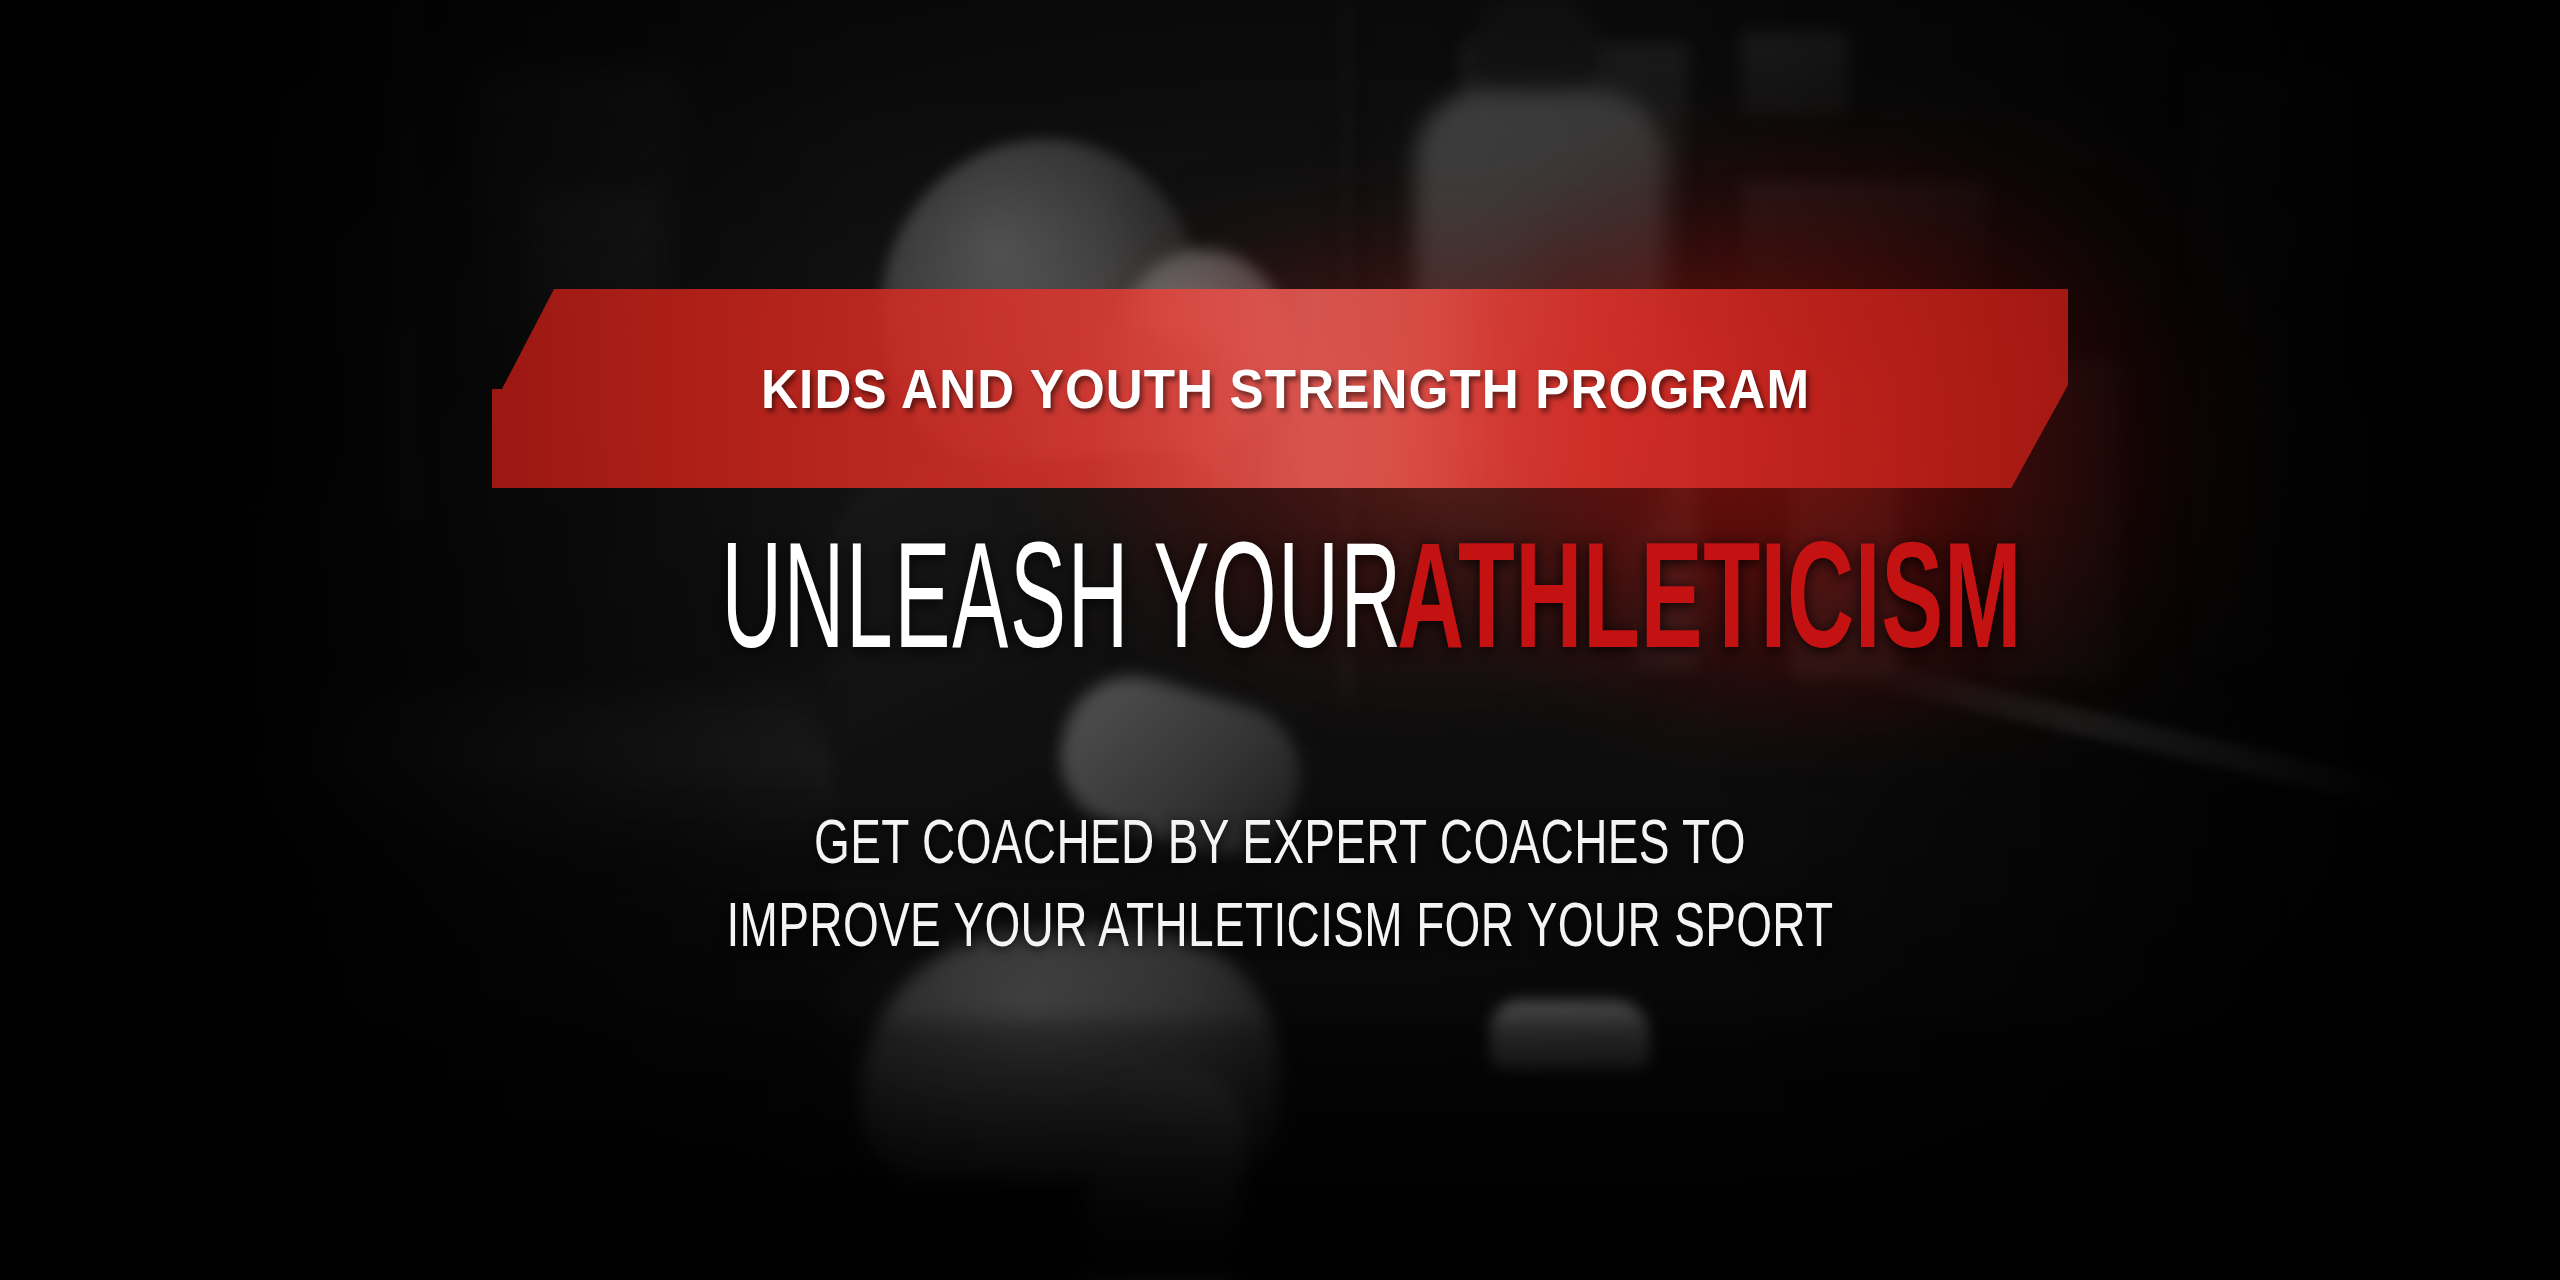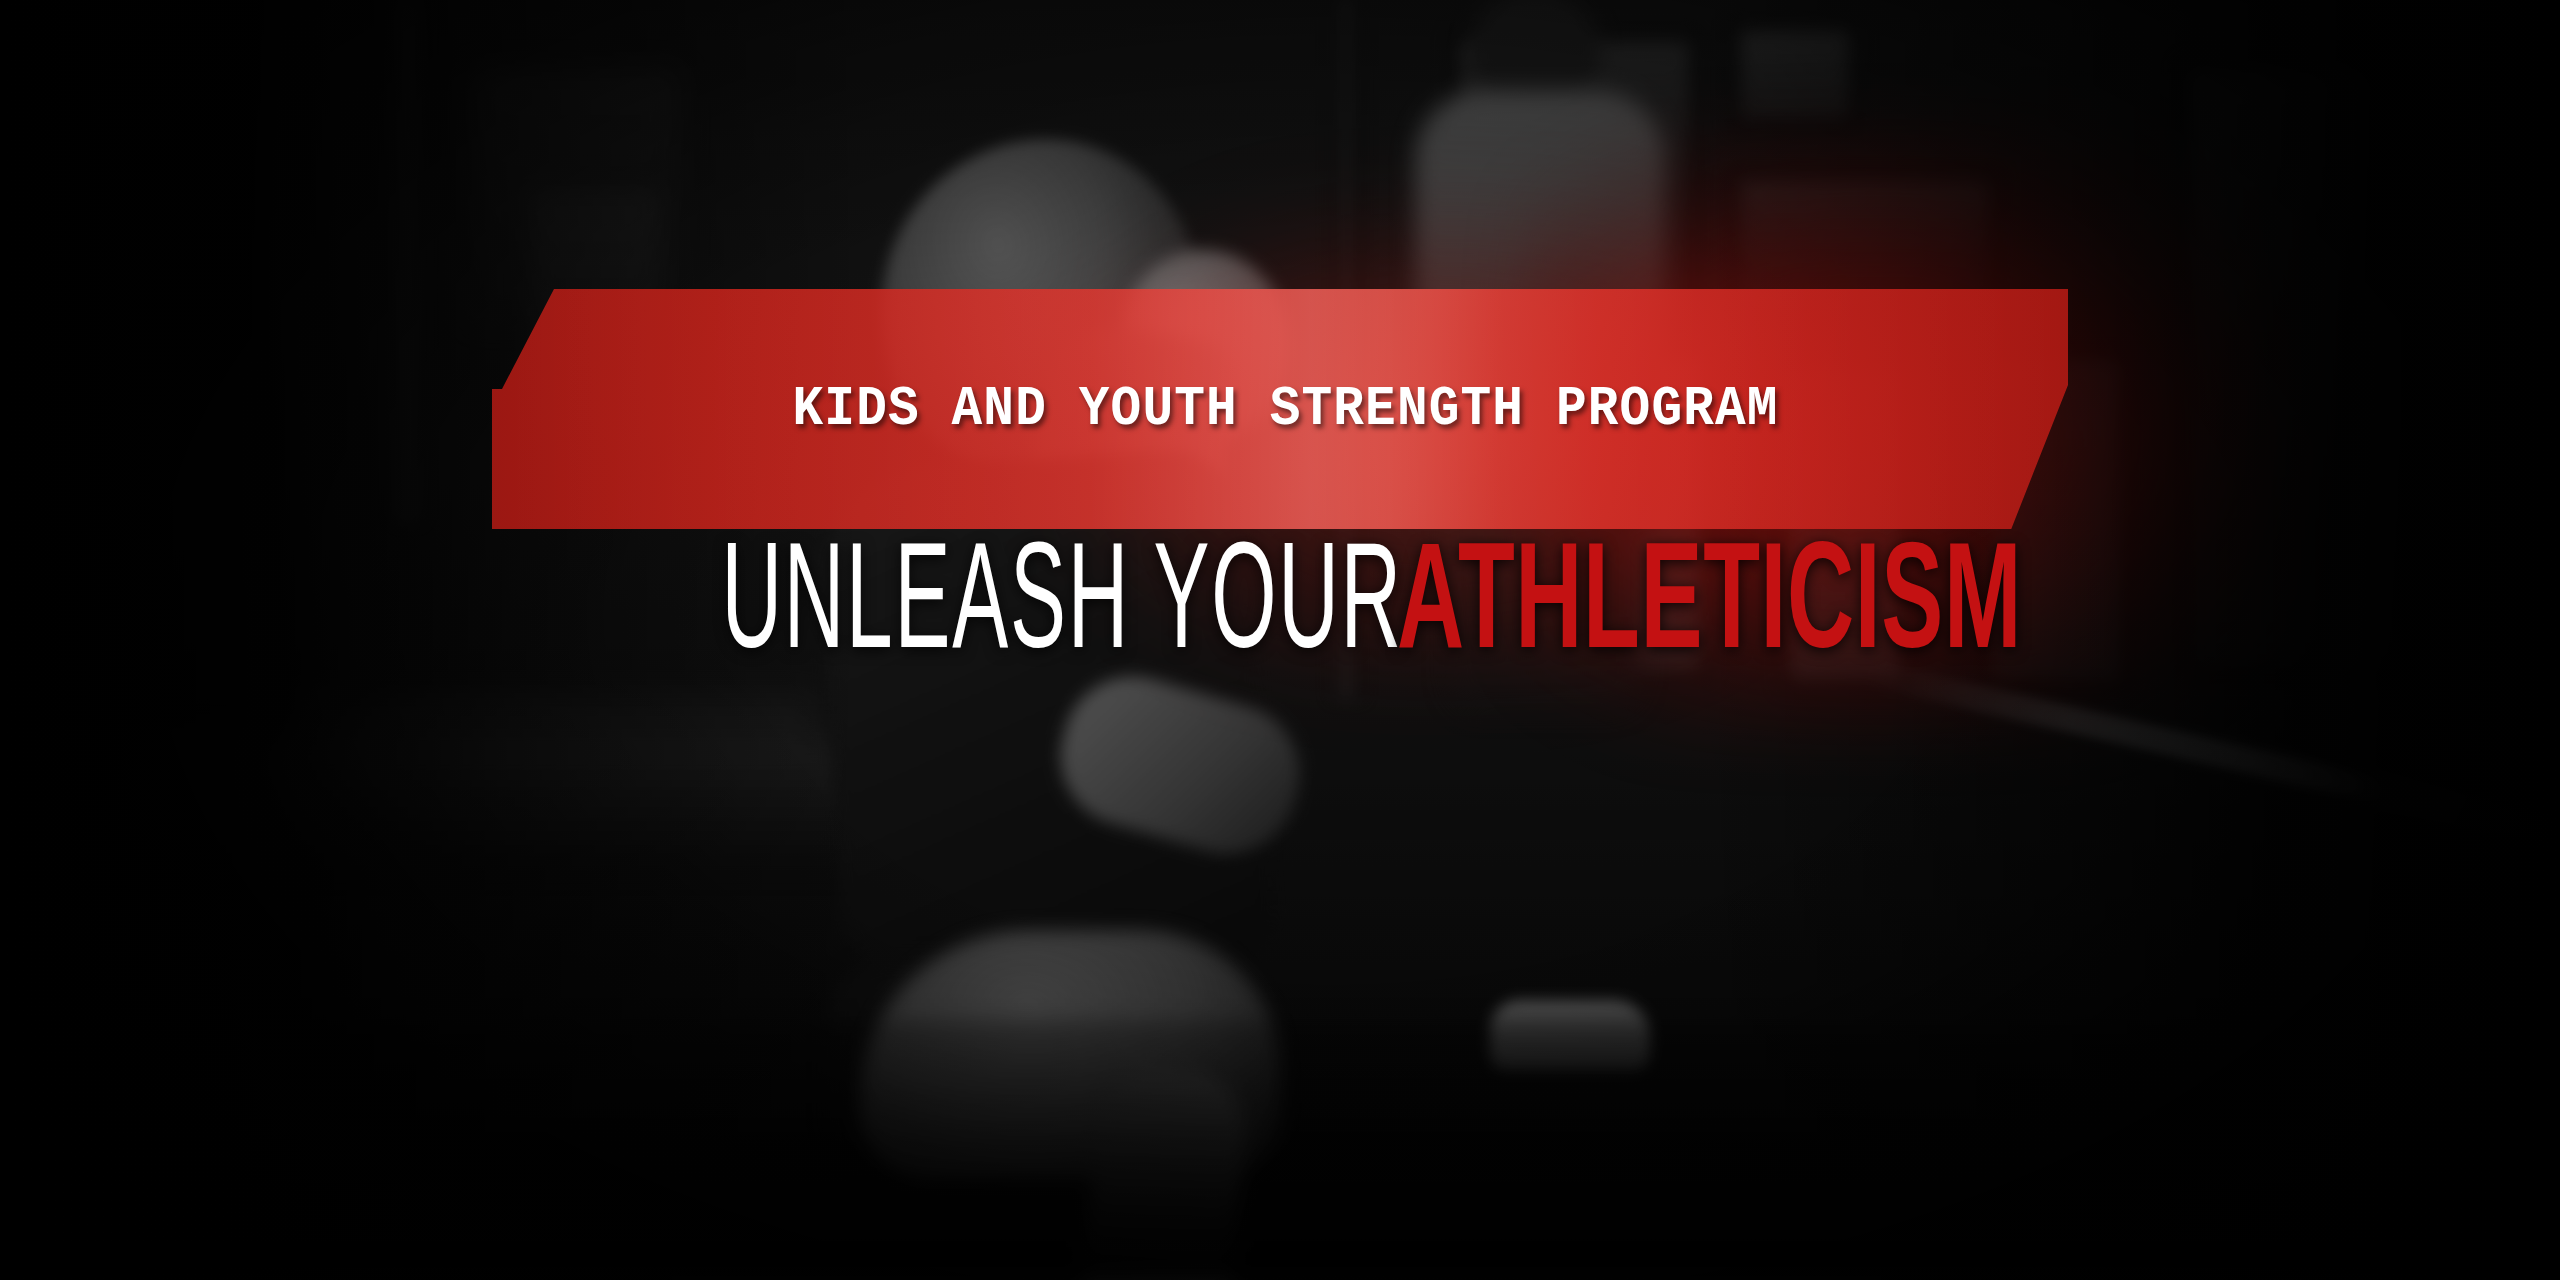--- a/index.html
+++ b/index.html
@@ -204,23 +204,22 @@
 
   
   .content {
     position:absolute; inset:0;
   }
 
   
   .banner {
     position:absolute;
     left:492px; top:289px;
-    width:1576px; height:240px;
+    width:1576px; height:199px;
     clip-path:polygon(10px 100px, 62px 0, 100% 0, 100% 96px, 96.4% 100%, 0 100%, 0 100px);
-    font-family:Liberation Mono, monospace;
   }
   .banner-fill {
     position:absolute; inset:0;
     background:linear-gradient(90deg,
       rgba(176,26,20,.88) 0%,
       rgba(196,30,22,.88) 14%,
       rgba(214,36,28,.86) 30%,
       rgba(232,48,40,.84) 47%,
       rgba(238,62,52,.84) 57%,
       rgba(224,40,32,.85) 70%,
@@ -351,15 +350,19 @@
     <div class="banner">
       <div class="banner-fill"></div>
       <div class="banner-sheen"></div>
       <div class="banner-text">KIDS AND YOUTH STRENGTH PROGRAM</div>
     </div>
 
     <div class="headline">
       <span class="hl-part hl-white">UNLEASH YOUR </span><span class="hl-part hl-red">ATHLETICISM</span>
     </div>
 
+    <div class="subtitle">
+      <div class="sub-line">GET COACHED BY EXPERT COACHES TO</div>
+      <div class="sub-line">IMPROVE YOUR ATHLETICISM FOR YOUR SPORT</div>
+    </div>
 
   </div>
 </div>
 
 </body></html>

